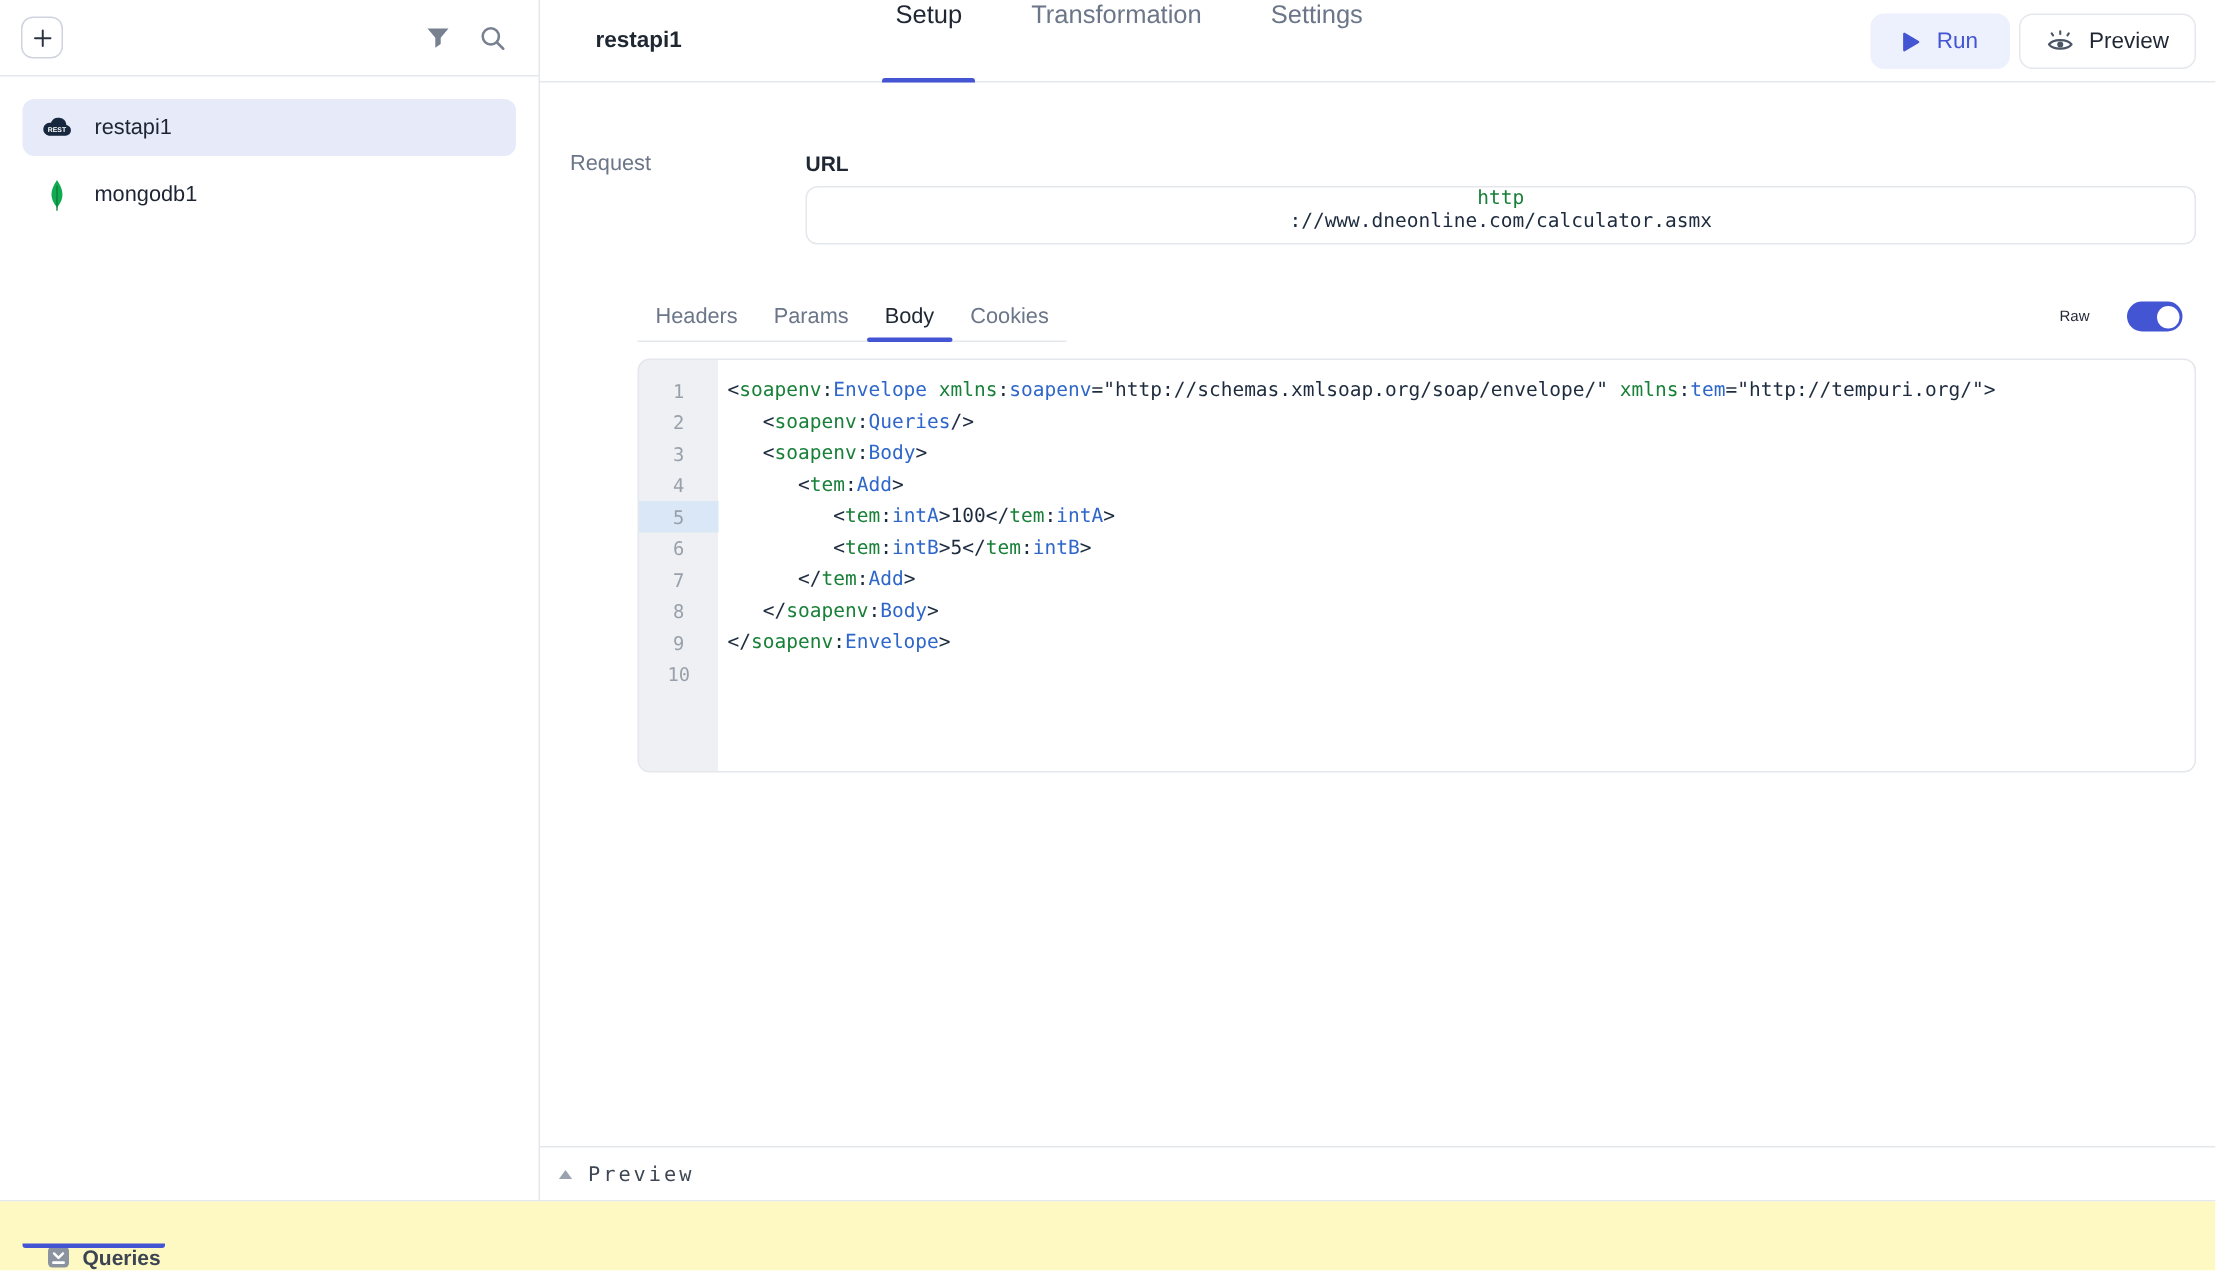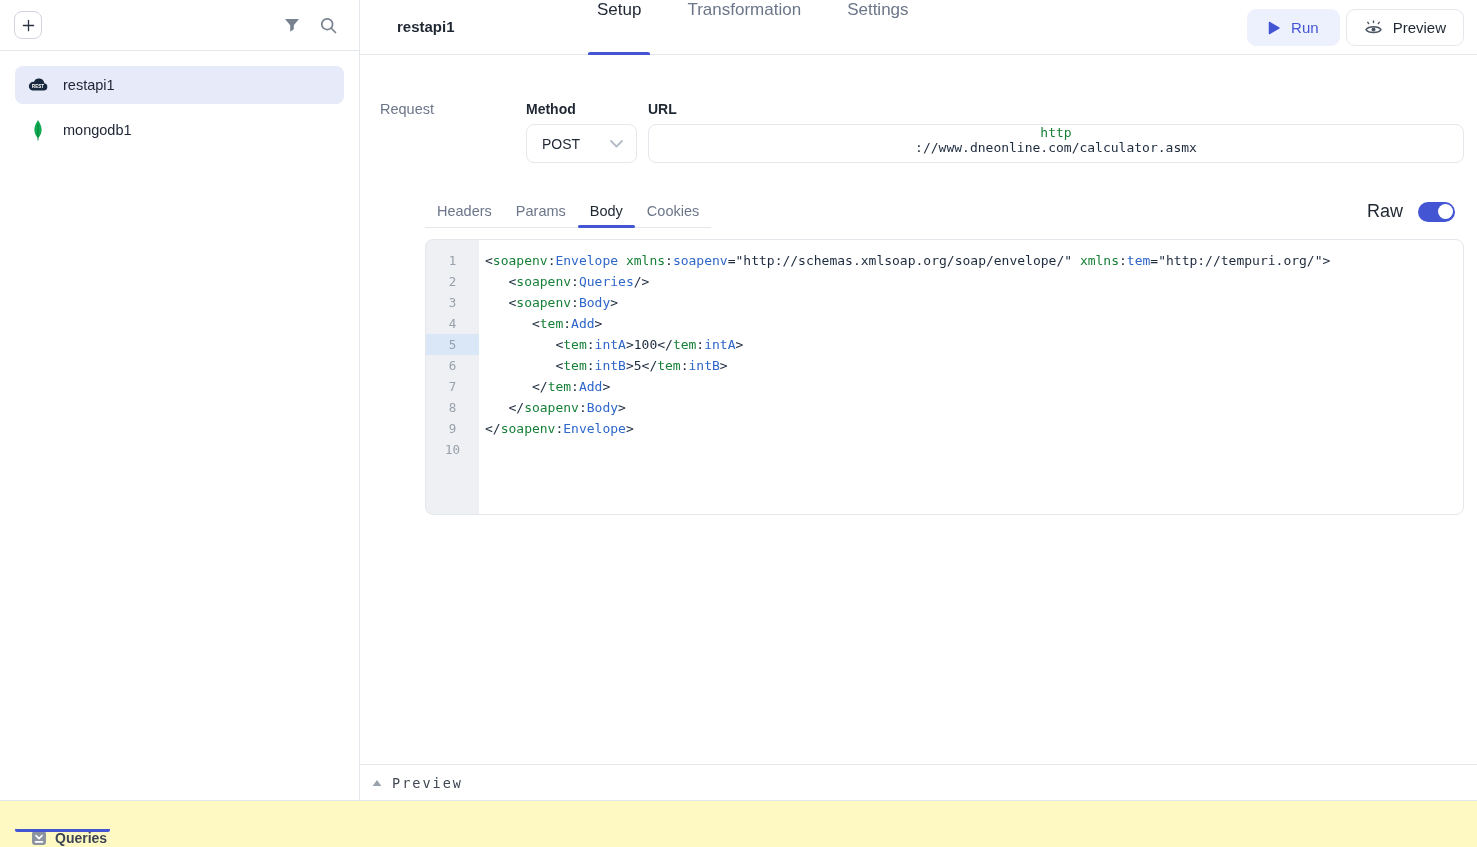--- a/index.html
+++ b/index.html
@@ -51,21 +51,21 @@
   .url-input { height:39px; border:1px solid var(--border); border-radius:8px; background:#fff; display:flex; align-items:center; padding:0 10px; font-family:"DejaVu Sans Mono", monospace; font-size:13px; color:var(--code-dark); white-space:pre; cursor:text;flex-direction:column; }
   .url-scheme { color:var(--code-green); }
 
   
   .body-section { margin-top:31px;margin-left:45px; }
   .body-tabs-row { display:flex; align-items:center; height:34px; }
   .body-tabs { display:flex; height:100%; border-bottom:1px solid var(--border); }
   .body-tab { padding:0 12px; display:flex; align-items:center; font-size:14.5px; color:var(--text-gray); position:relative; cursor:pointer; background:none; border:none; font-family:inherit; }
   .body-tab.active { color:var(--text-dark); font-weight:500; }
   .body-tab.active::after { content:""; position:absolute; left:0; right:0; bottom:-1px; height:3px; background:var(--accent); border-radius:2px; }
-  .raw-toggle { margin-left:auto; display:flex; align-items:flex-end; gap:15px; font-size:18px; color:var(--text-dark); padding-right:9px; }
+  .raw-toggle { margin-left:auto; display:flex; align-items:center; gap:25px; font-size:10px; color:var(--text-dark); padding-right:9px; }
   .toggle { width:37px; height:20px; border-radius:10px; background:#c6cbd4; position:relative; cursor:pointer; border:none; padding:0; }
   .toggle.on { background:var(--accent); }
   .toggle .knob { position:absolute; top:2.5px; left:2.5px; width:15px; height:15px; border-radius:50%; background:#fff; }
   .toggle.on .knob { left:auto; right:2.5px; }
 
   
   .editor { margin-top:11px; height:276px; border:1px solid var(--border); border-radius:8px; overflow:hidden; padding-top:10px;
     background:linear-gradient(to right, var(--gutter-bg) 0, var(--gutter-bg) 53px, #fff 53px);
     font-family:"DejaVu Sans Mono", monospace; font-size:13px; cursor:text; }
   .code-row { display:flex; height:21px; line-height:21px; }
@@ -174,31 +174,20 @@
           <span>Preview</span>
         </button>
       </div>
     </header>
 
     <div class="content">
 
 
       <div class="form-row request-row">
         <div class="row-label">Request</div>
-        <div class="field-group method-group">
-          <span class="field-label">Method</span>
-          <div class="method-select">
-            <span>POST</span>
-            <span>
-              <svg width="13" height="8" viewBox="0 0 13 8">
-                  <path d="M1 1 L6.5 6.5 L12 1" fill="none" stroke="#b6bcc6" stroke-width="1.8" stroke-linecap="round" stroke-linejoin="round"></path>
-                </svg>
-            </span>
-          </div>
-        </div>
         <div class="field-group url-group">
           <span class="field-label">URL</span>
           <div class="url-input"><span class="url-scheme">http</span><span>://www.dneonline.com/calculator.asmx</span></div>
         </div>
       </div>
 
       <div class="body-section">
         <div class="body-tabs-row">
           <nav class="body-tabs">
               <button class="body-tab">

